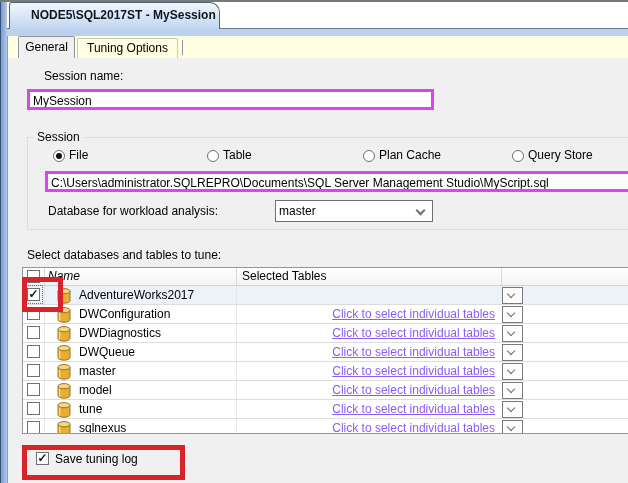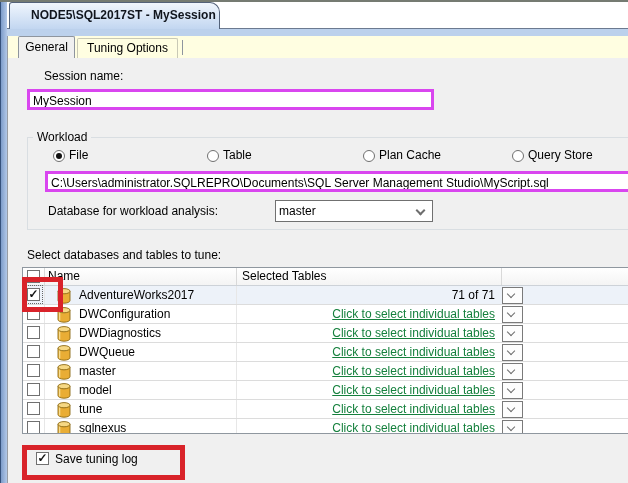--- a/index.html
+++ b/index.html
@@ -80,34 +80,34 @@
   .grid {
     position:absolute; left:22px; top:267px; width:612px; height:167px;
     background:#fff; border:1px solid #8f979f; overflow:hidden;
   }
   .grid-header {
     position:relative; height:18px; background:linear-gradient(#ffffff,#f4f4f4);
     border-bottom:1px solid #cdd2d8; display:flex;
   }
   .hcell { height:100%; border-right:1px solid #d9d9d9; position:relative; line-height:17px; }
   .hc-cb { width:22px; }
-  .hc-name { width:192px; padding-left:3px; }
+  .hc-name { width:192px; padding-left:3px;font-style:italic; }
   .hc-st { width:265px; padding-left:5px; }
   .hc-rest { flex:1; border-right:none; }
   .grid-row { position:relative; height:19px; border-bottom:1px solid #dcdcdc; background:#fff; display:flex; }
   .grid-row.first-row { background:#edf2f9; }
   .cell { position:relative; height:100%; }
   .c-cb { width:22px; border-right:1px solid #e7e7e7; }
   .c-name { width:192px; border-right:1px solid #e7e7e7; }
   .c-st { width:265px; }
   .row-cb { left:4px; top:2px; }
   .db-icon { position:absolute; left:12px; top:2px; }
   .db-name { position:absolute; left:34px; top:2px; white-space:nowrap; }
   .st-val { position:absolute; right:7px; top:2px; white-space:nowrap; }
-  .st-val.link { color:#15803d; text-decoration:underline; cursor:pointer; }
+  .st-val.link { color:#8b5cf6; text-decoration:underline; cursor:pointer; }
   .row-dd {
     position:absolute; left:479px; top:1px; width:21px; height:17px;
     background:#fdfdfd; border:1px solid #7a7a7a;
   }
   .row-dd .chev { left:5px; top:3px; width:6px; height:6px; border-width:1.5px; border-color:#6e6e6e; }
 
   
   .redbox { position:absolute; border:5px solid #d9232a; z-index:10; }
   .redbox-1 { left:22px; top:277px; width:41px; height:35px; }
   .redbox-2 { left:22px; top:445px; width:163px; height:35px; }
@@ -134,21 +134,21 @@
   <div class="tab-sep"></div>
 
   <div class="content"></div>
 
   <div class="lbl" style="left:44px; top:69px;">Session name:</div>
   <div class="textbox" style="left:27px; top:89px; width:407px; height:21px;">
     <span>MySession</span>
   </div>
 
   <div class="groupbox" style="left:27px; top:137px; width:613px; height:93px;"></div>
-  <div class="legend" style="left:33px; top:130px;">Workload</div>
+  <div class="legend" style="left:33px; top:130px;">Session</div>
 
   <div class="radio-opt" style="left:53px; width:100px;">
     <span class="radio selected"></span>
     <span class="radio-text">File</span>
   </div>
   <div class="radio-opt" style="left:207px; width:100px;">
     <span class="radio"></span>
     <span class="radio-text">Table</span>
   </div>
   <div class="radio-opt" style="left:363px; width:120px;">
@@ -189,23 +189,20 @@
     <div class="cell c-name">
       <span class="db-icon">
         <svg width="14" height="16" viewBox="0 0 14 16">
           <path d="M1 3.2 v9.4 a6 2.6 0 0 0 12 0 v-9.4 z" fill="#e9ad35" stroke="#8b6914" stroke-width="0.9"></path>
           <path d="M2.6 4.6 v8.8" stroke="#f8dc8e" stroke-width="1.4" fill="none"></path>
           <ellipse cx="7" cy="3.2" rx="6" ry="2.6" fill="#f6d884" stroke="#8b6914" stroke-width="0.9"></ellipse>
         </svg>
       </span>
       <span class="db-name">AdventureWorks2017</span>
     </div>
-    <div class="cell c-st">
-      <span class="st-val">71 of 71</span>
-    </div>
     <div class="row-dd">
       <span class="chev"></span>
     </div>
   </div>
 
   <div class="grid-row">
     <div class="cell c-cb">
       <span class="checkbox row-cb"></span>
     </div>
     <div class="cell c-name">

